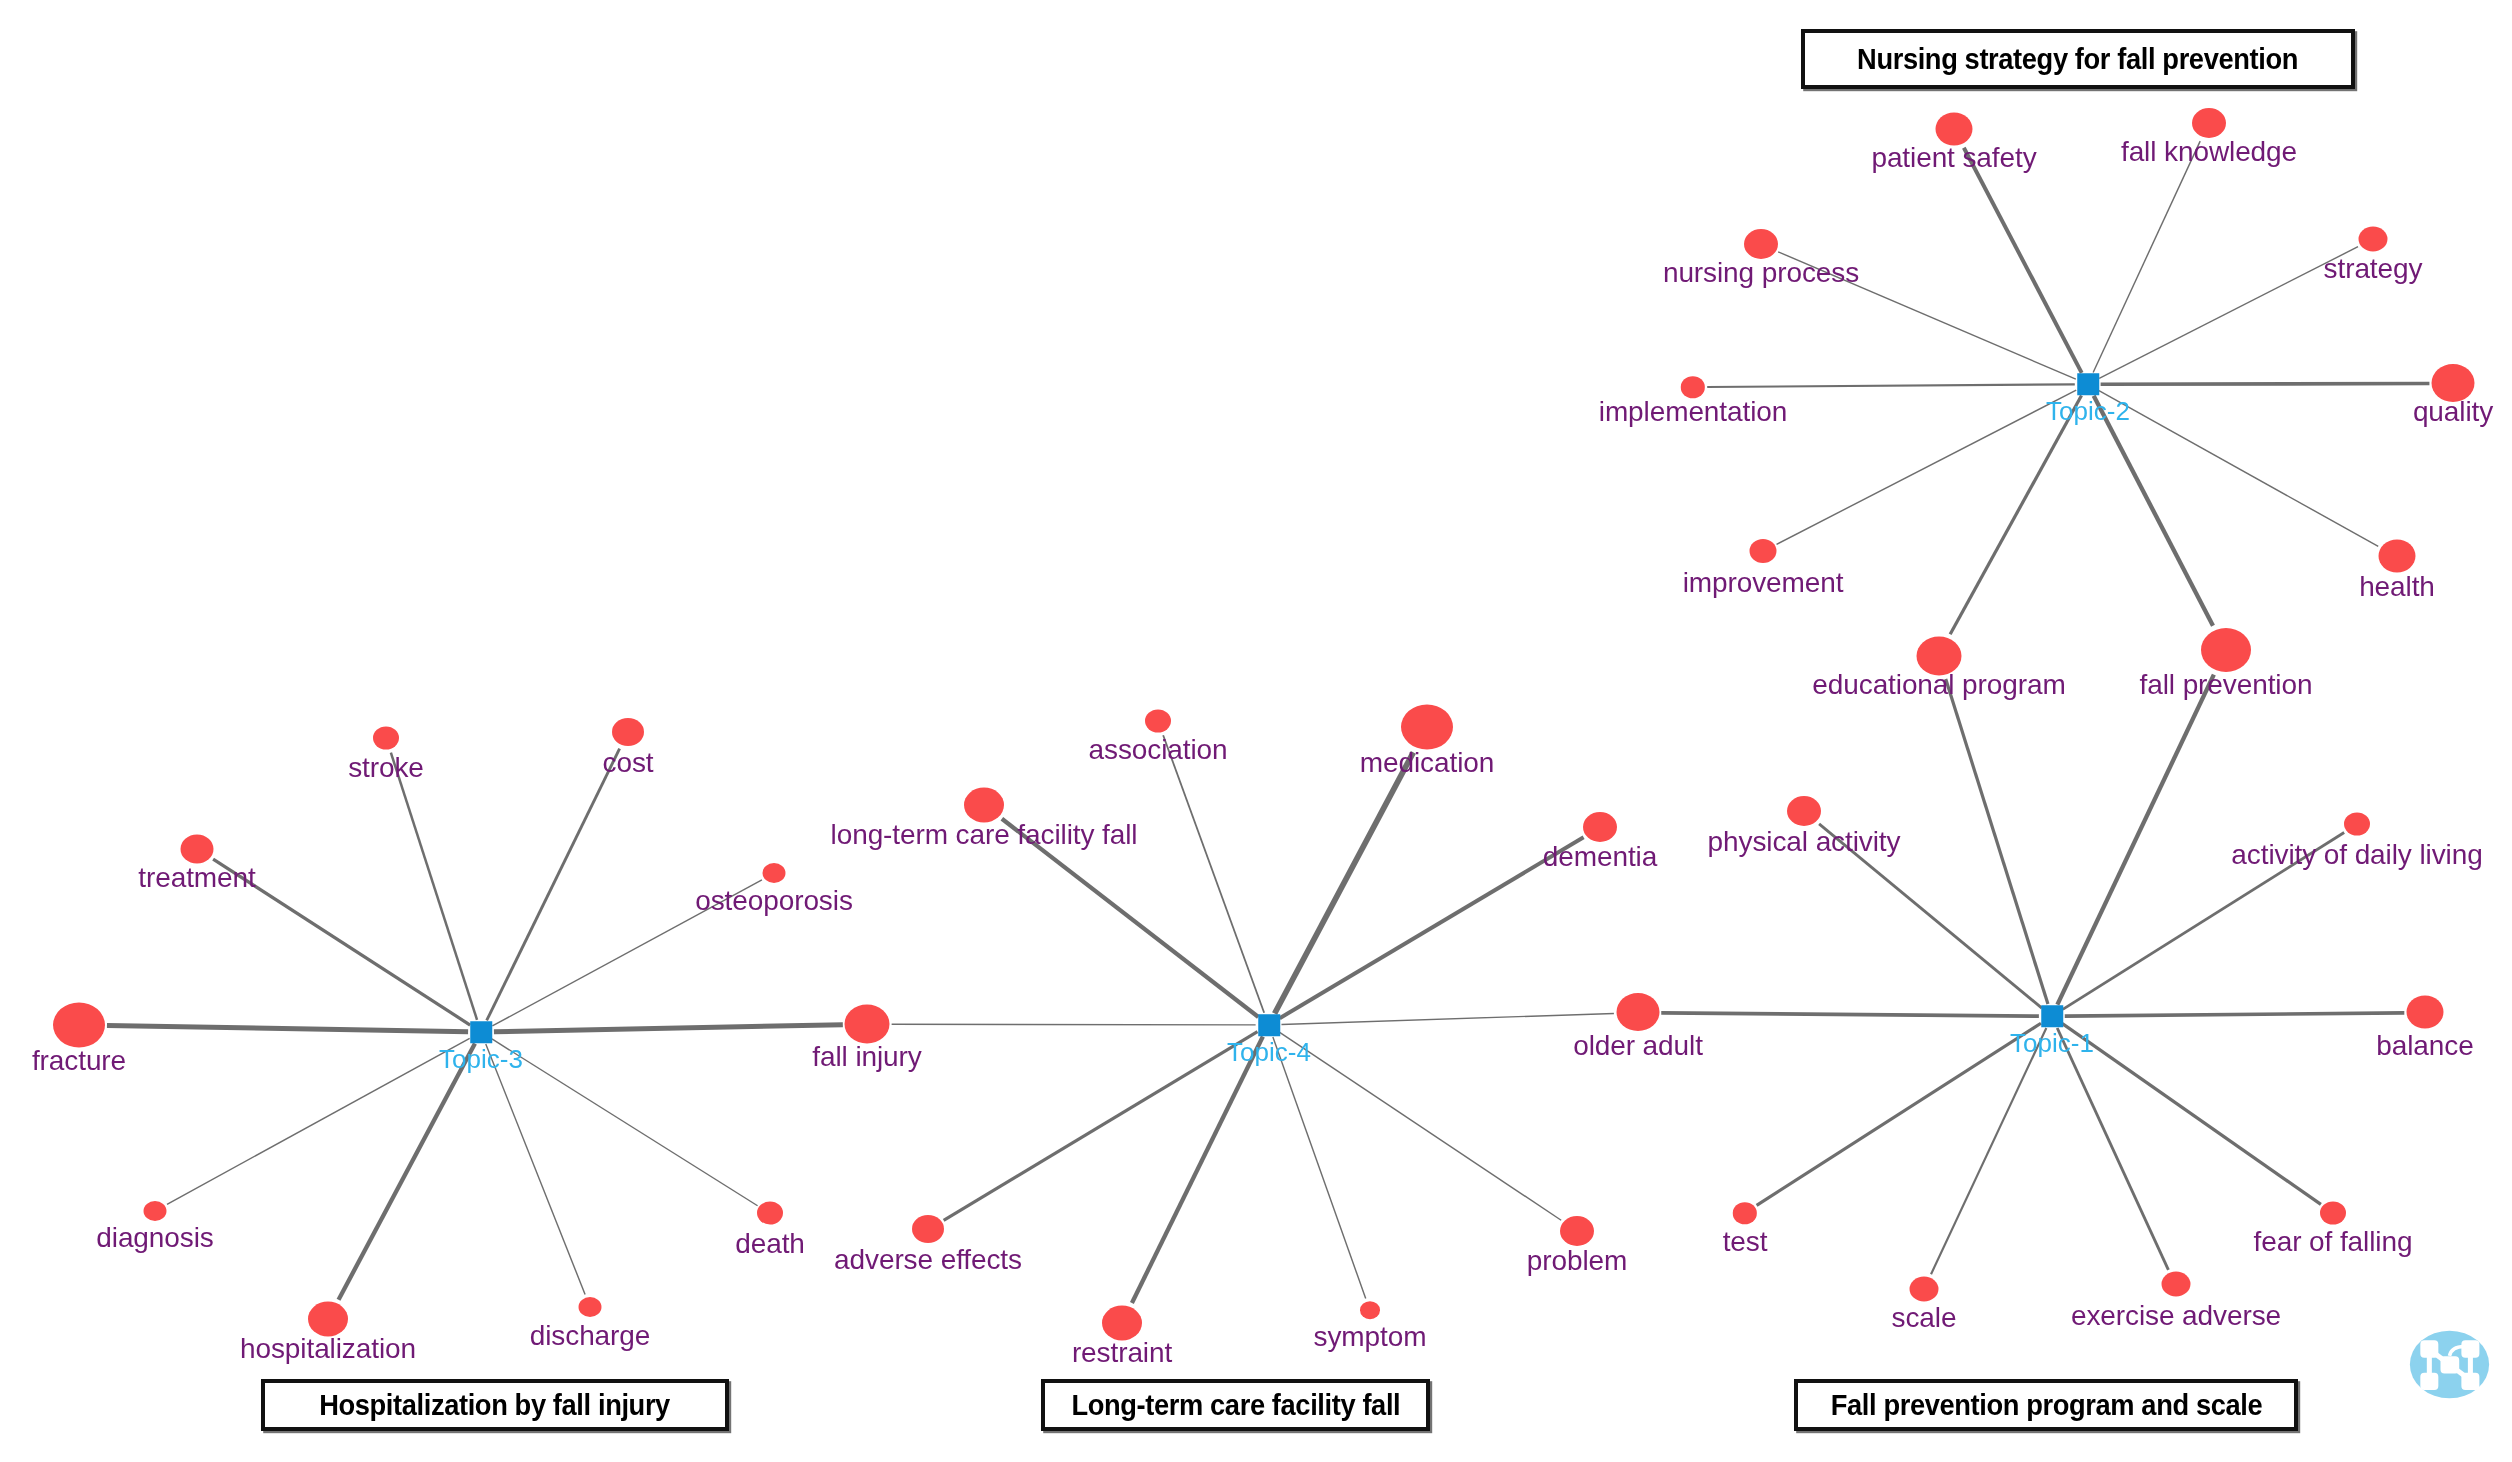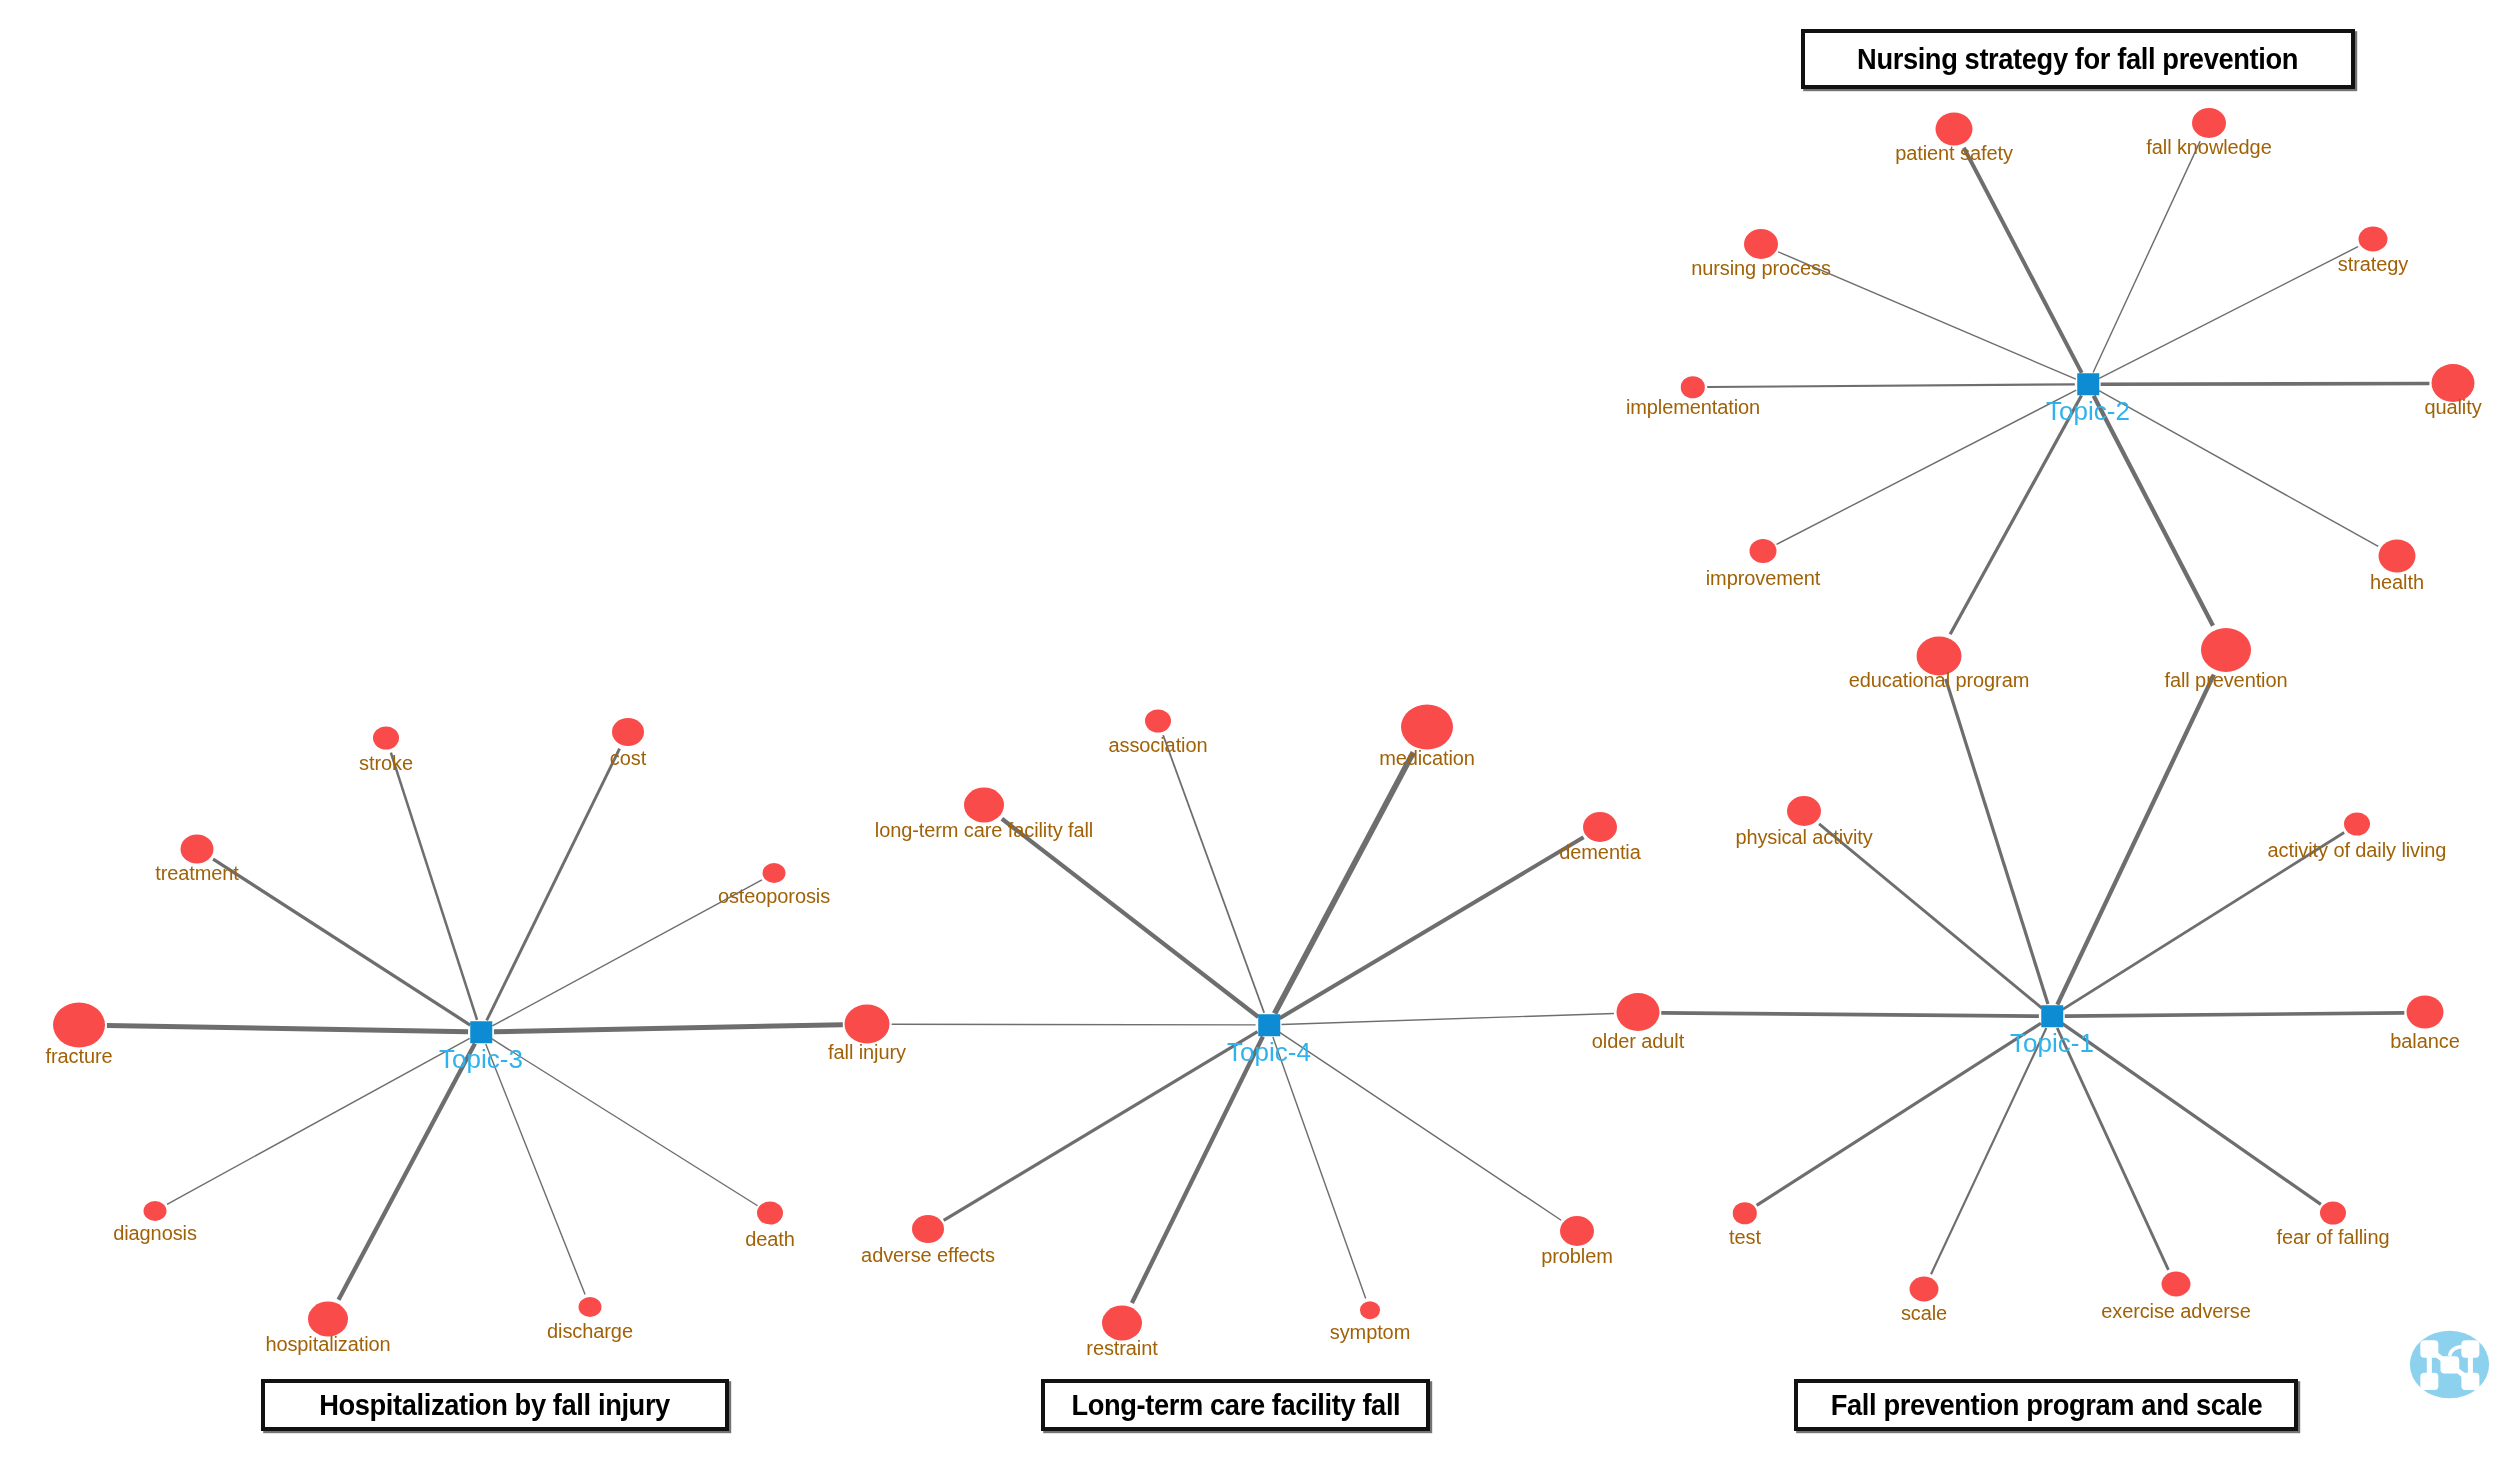--- a/index.html
+++ b/index.html
@@ -10,21 +10,21 @@
 
   
   #edges{position:absolute;left:0;top:0;width:2512px;height:1463px;}
 
   
   .kw{position:absolute;transform:translate(-50%,-50%);
       background:#FA4B4B;border-radius:50%;}
 
   
   .kwlabel{position:absolute;transform:translate(-50%,0);
-           color:#a16207;white-space:nowrap;font-size:20px;
+           color:#701a75;white-space:nowrap;font-size:28px;
            letter-spacing:-0.1px;}
 
   
   .topic{position:absolute;transform:translate(-50%,-50%);
          width:21.5px;height:21.5px;background:#0D8CD4;}
   .topiclabel{position:absolute;transform:translate(-50%,0);
               color:#2FB3EC;white-space:nowrap;font-size:26px;
               letter-spacing:0px;}
 
   

